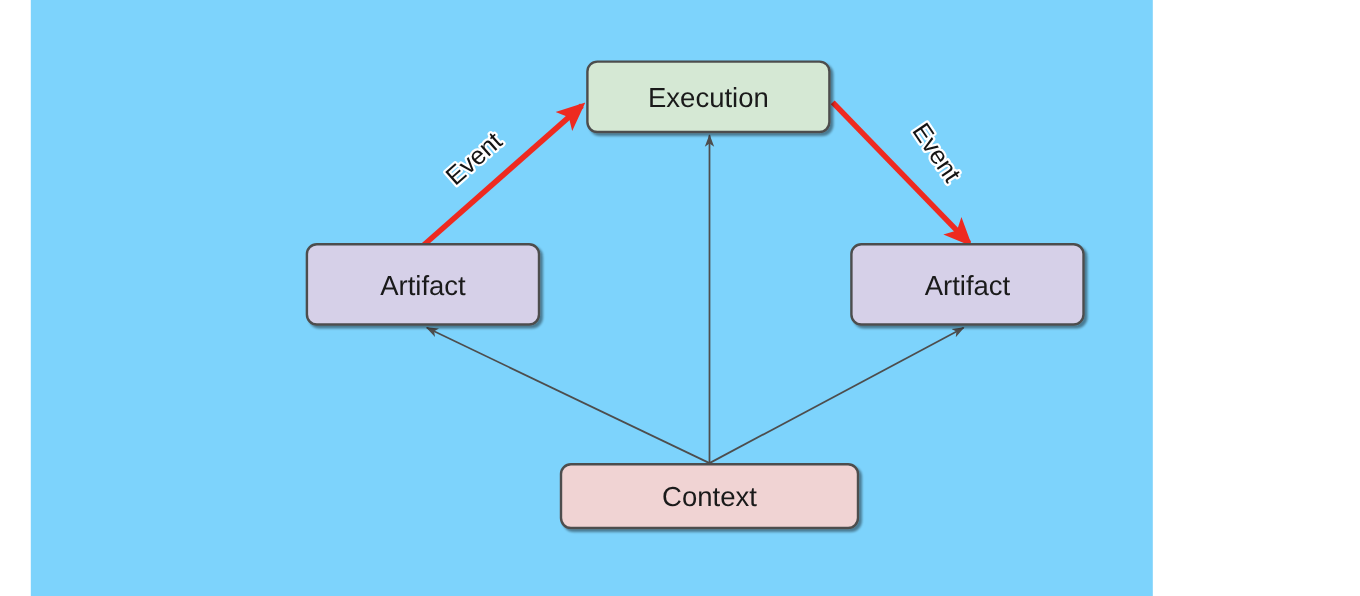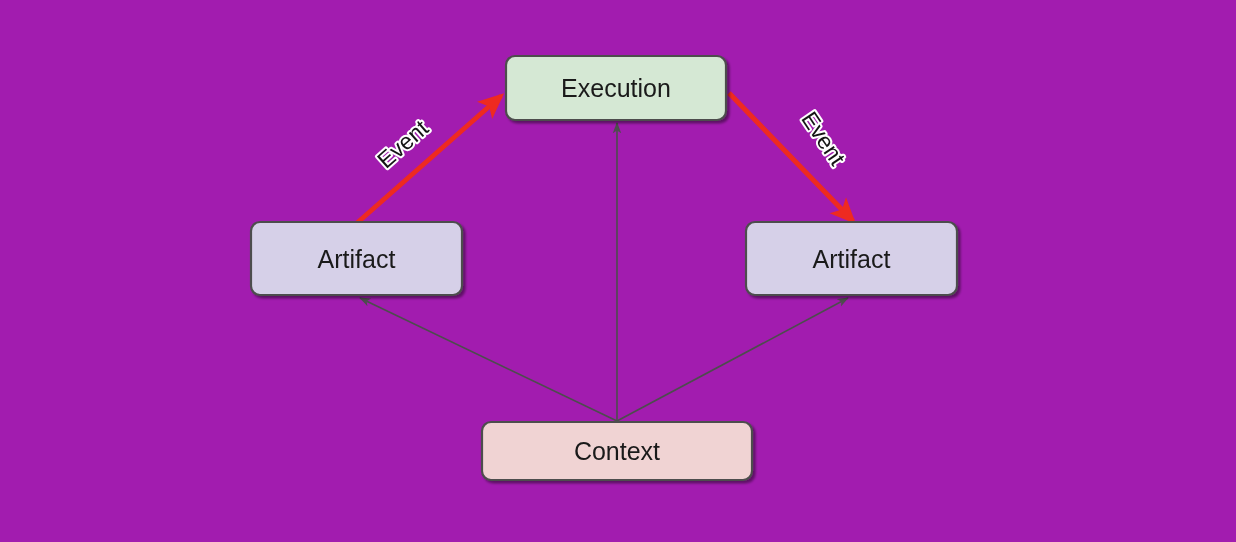--- a/index.html
+++ b/index.html
@@ -8,23 +8,24 @@
     background: #ffffff;
   }
   body {
     width: 1236px;
     height: 542px;
     font-family: "Liberation Sans", sans-serif;
     overflow: hidden;
   }
   #diagram-canvas {
     position: relative;
-    width: 1236px;
+    width: 1020px;
     height: 542px;
-    background: #a21caf;
+    background: #7dd3fc;
+    margin-left: 28px;
   }
   #diagram-svg {
     position: absolute;
     left: 0;
     top: 0;
     width: 1236px;
     height: 542px;
   }
   .node-label {
     font-family: "Liberation Sans", sans-serif;

